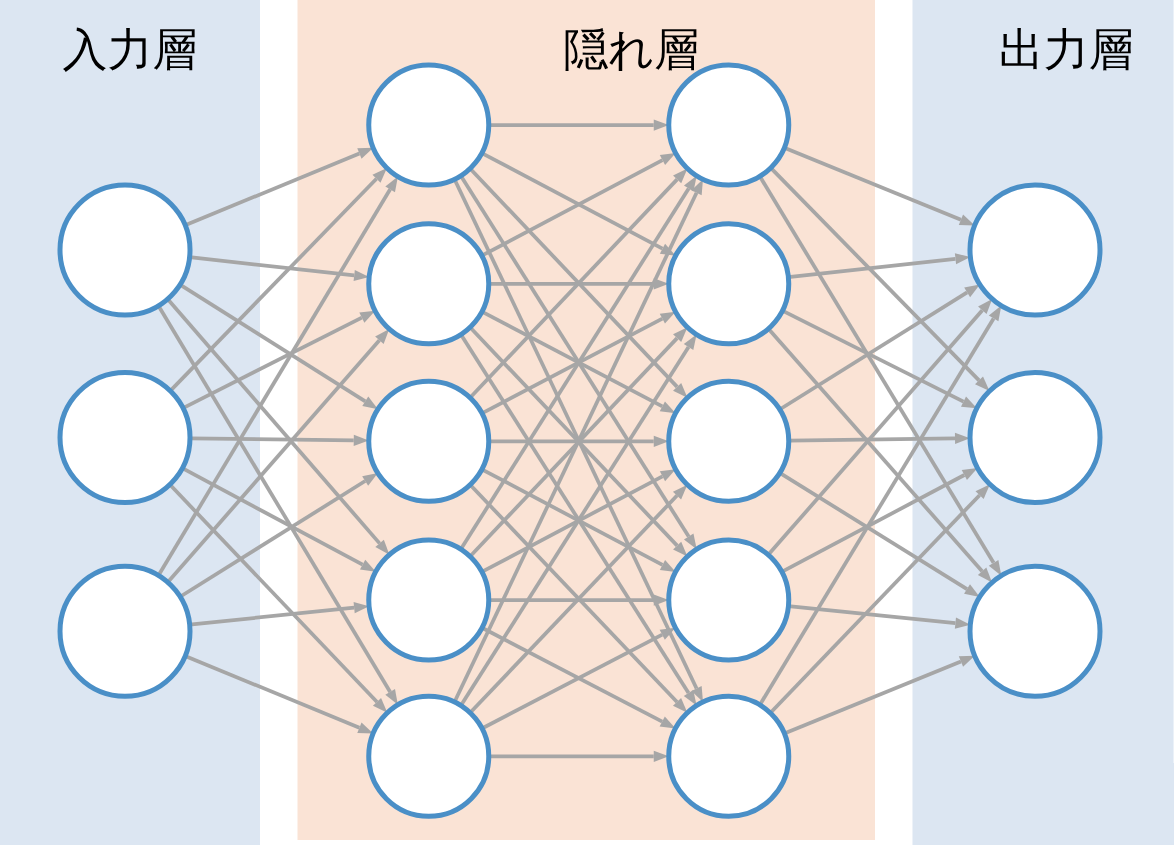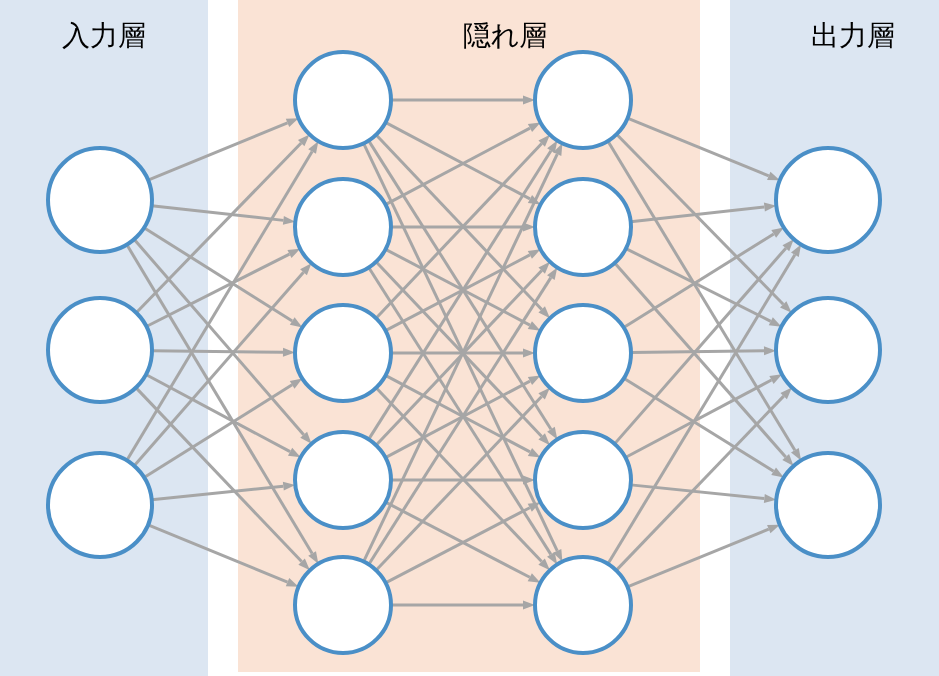--- a/index.html
+++ b/index.html
@@ -16,21 +16,21 @@
     font-family: "Liberation Sans", "DejaVu Sans", sans-serif;
   }
   .panel {
     position: absolute;
     top: 0;
   }
   .panel-label {
     position: absolute;
     width: 100%;
     text-align: center;
-    font-size: 28px;
+    font-size: 36px;
     line-height: 1;
     color: #000000;
     font-family: "Liberation Sans", "DejaVu Sans", sans-serif;
     white-space: nowrap;
   }
   #net-svg {
     position: absolute;
     top: 0;
     left: 0;
     width: 939px;

